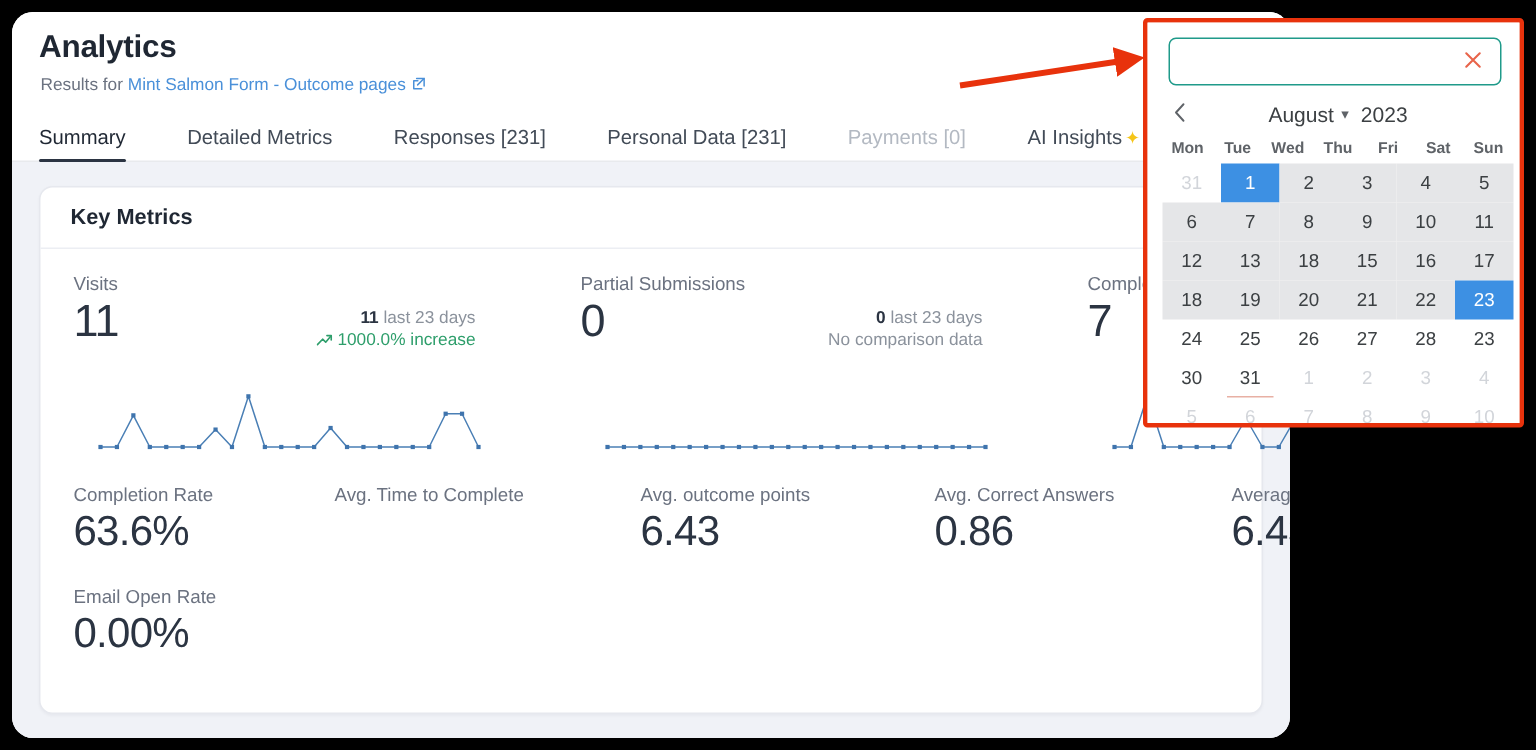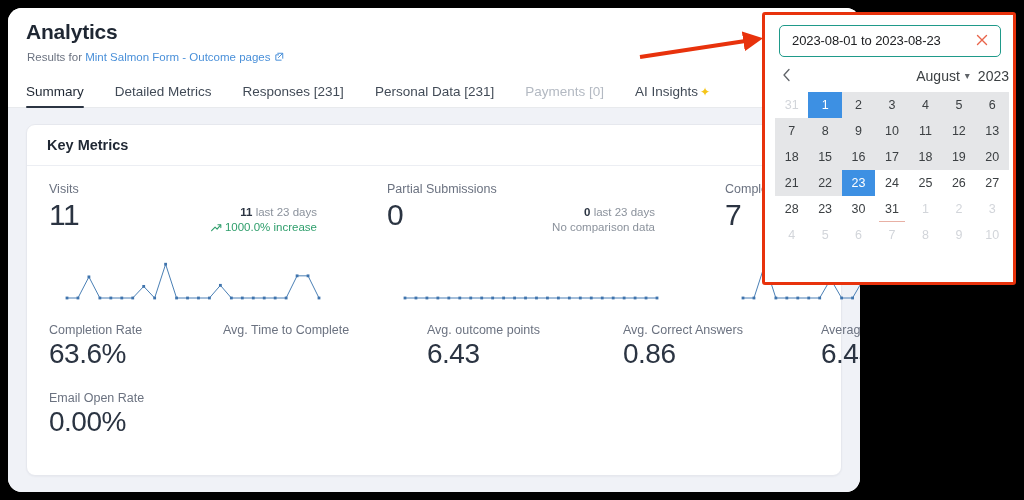--- a/index.html
+++ b/index.html
@@ -65,21 +65,21 @@
     vertical-align: -1px;
   }
 
   
   .tabs {
     position: absolute;
     left: 18px;
     top: 76px;
     display: flex;
     align-items: flex-start;
-    gap: 4px;
+    gap: 14px;
     justify-content: space-between;
   }
   .tab {
     position: relative;
     font-size: 13.5px;
     color: #424b57;
     padding: 0 18px 9px 0;
     white-space: nowrap;
     cursor: pointer;
   }
@@ -286,21 +286,21 @@
   .dp-calendar {
     position: absolute;
     left: 10px; top: 48px;
     width: 234px;
   }
   .dp-navrow {
     position: relative;
     height: 25px;
     display: flex;
     align-items: center;
-    justify-content: flex-end;
+    justify-content: center;
     gap: 8px;
   }
   .dp-prev {
     position: absolute;
     left: 4px; top: 3px;
     width: 16px; height: 18px;
     cursor: pointer;
   }
   .dp-month {
     font-size: 14px;
@@ -325,21 +325,21 @@
   }
   .dp-dow span {
     text-align: center;
     font-size: 10.5px;
     font-weight: 700;
     color: #5f6368;
   }
 
   .dp-grid {
     display: grid;
-    grid-template-columns: repeat(7, 1fr);
+    grid-template-columns: repeat(6, 1fr);
     margin-top: 4px;
   }
   .dp-day {
     height: 26px;
     display: flex;
     align-items: center;
     justify-content: center;
     font-size: 12.5px;
     color: #3c4043;
     cursor: pointer;
@@ -562,40 +562,48 @@
         </div>
 
       </div>
     </div>
   </div>
 
   <div id="datepicker">
     <div class="dp-inner">
 
       <div class="dp-input-wrap">
-        <div class="dp-input">2023-08-01 to 2023-08-23</div>
         <div class="dp-clear">
           <svg width="18" height="18" viewBox="0 0 18 18">
             <path d="M4.5 4.5 13.5 13.5M13.5 4.5 4.5 13.5" stroke="#e8644a" stroke-width="1.4" stroke-linecap="round" fill="none"></path>
           </svg>
         </div>
       </div>
 
       <div class="dp-calendar">
         <div class="dp-navrow">
           <div class="dp-prev">
             <svg width="16" height="18" viewBox="0 0 16 18">
               <path d="M10 3.5 5 9l5 5.5" stroke="#5f6368" stroke-width="1.3" fill="none" stroke-linecap="round" stroke-linejoin="round"></path>
             </svg>
           </div>
           <span class="dp-month">August</span>
           <span class="dp-caret">▾</span>
           <span class="dp-year">2023</span>
         </div>
 
+        <div class="dp-dow">
+          <span>Mon</span>
+          <span>Tue</span>
+          <span>Wed</span>
+          <span>Thu</span>
+          <span>Fri</span>
+          <span>Sat</span>
+          <span>Sun</span>
+        </div>
 
         <div class="dp-grid" id="dp-grid">
             <div class="dp-day muted">31</div>
             <div class="dp-day sel">1</div>
             <div class="dp-day inrange">2</div>
             <div class="dp-day inrange">3</div>
             <div class="dp-day inrange">4</div>
             <div class="dp-day inrange">5</div>
             <div class="dp-day inrange">6</div>
             <div class="dp-day inrange">7</div>

